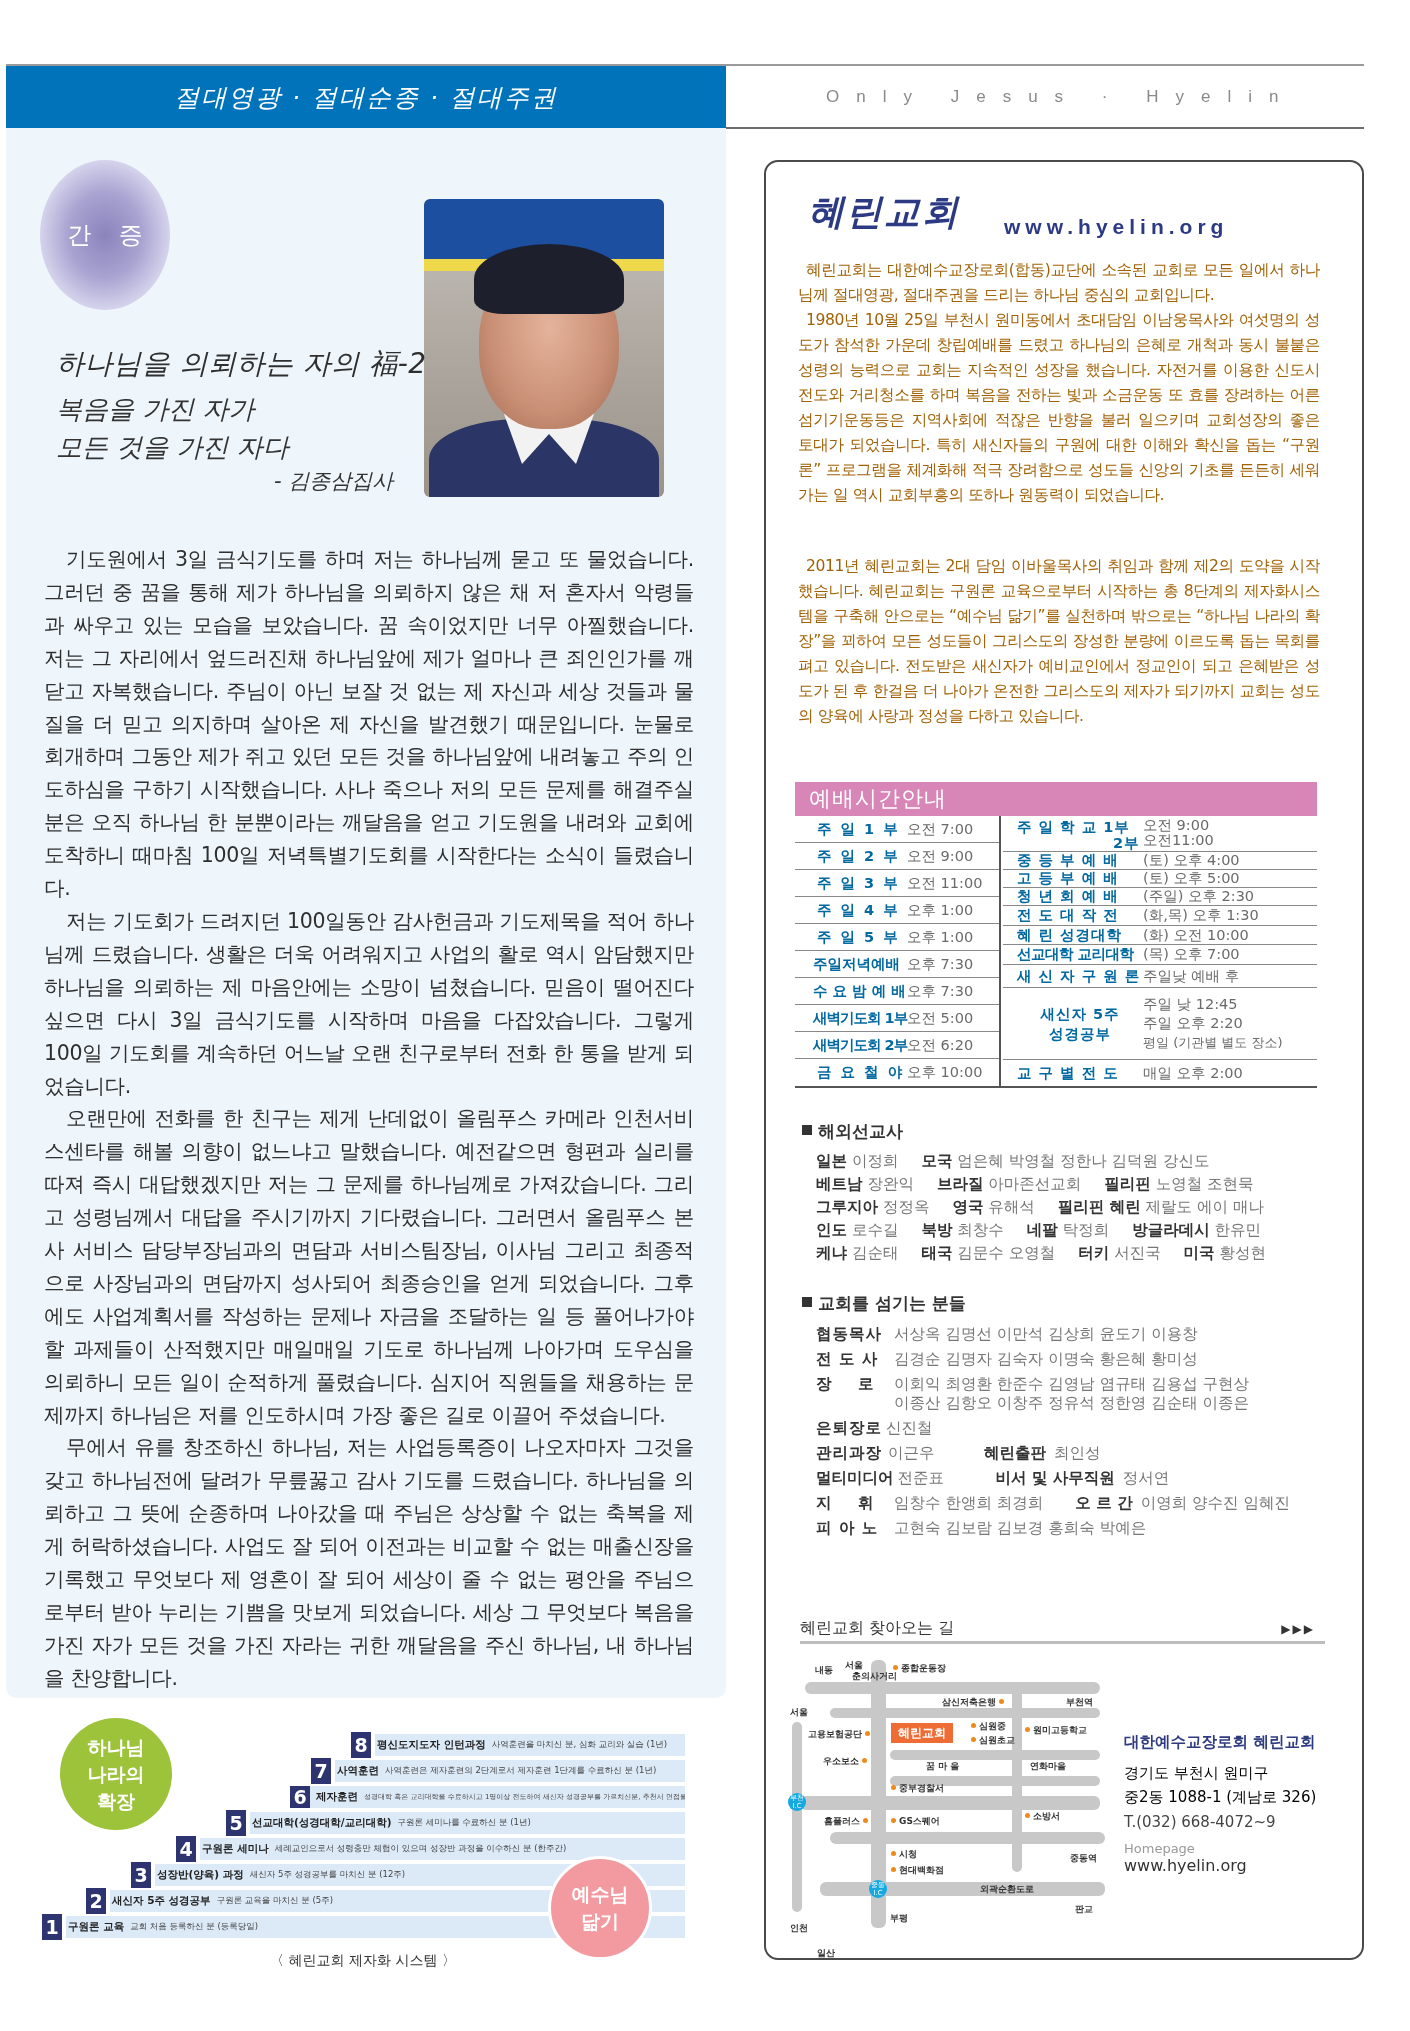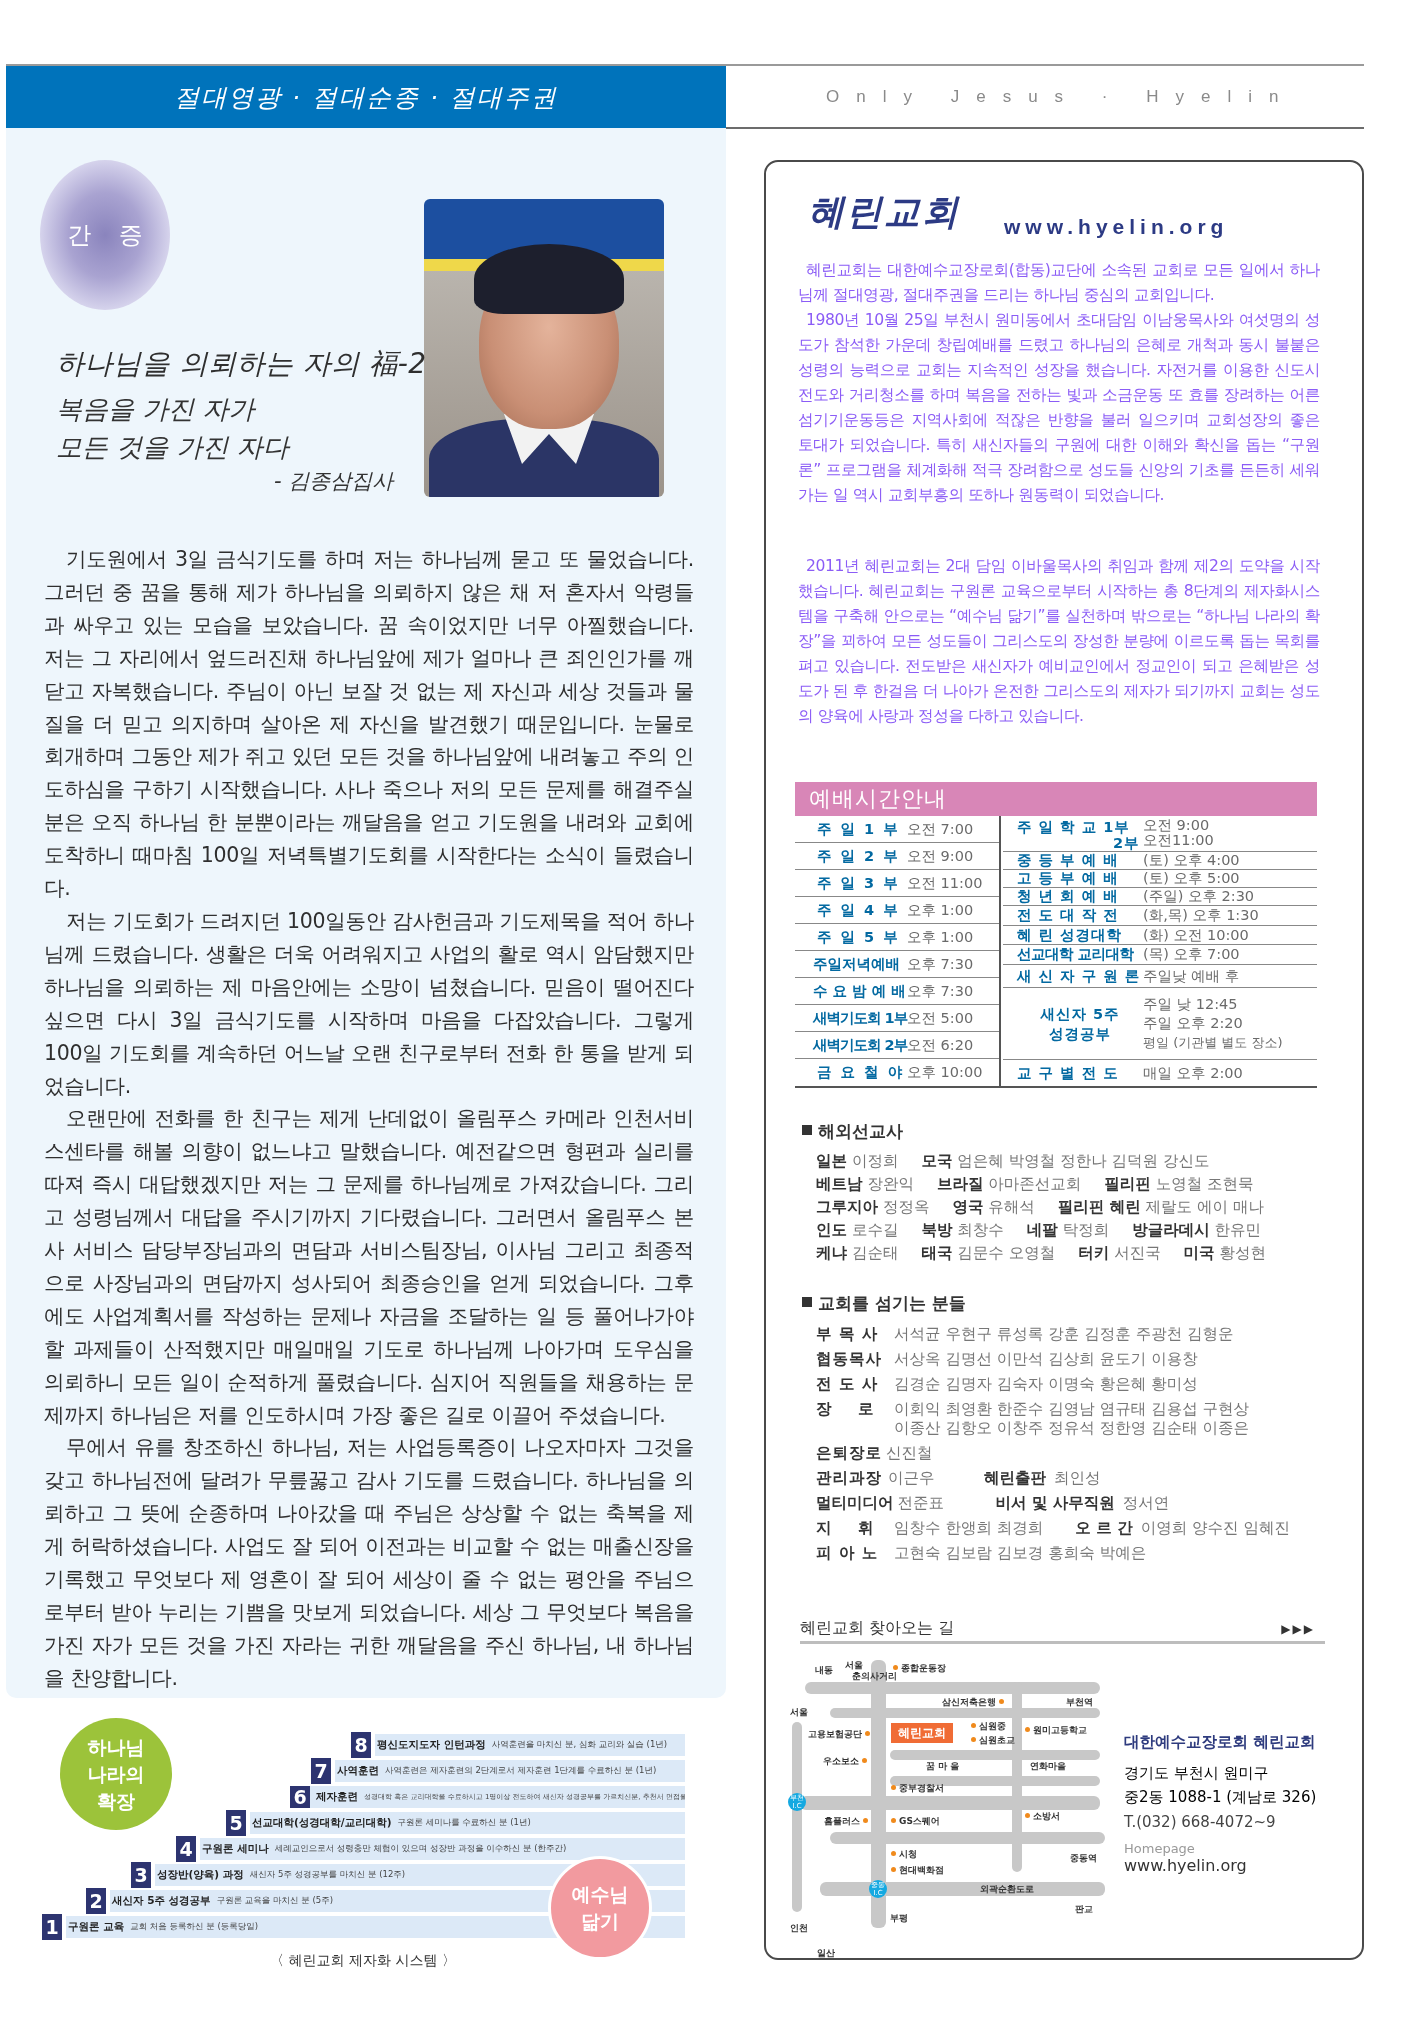--- a/index.html
+++ b/index.html
@@ -44,21 +44,21 @@
   .step .num { width: 20px; height: 26px; background: #2d3470; color: #fff; font-weight: bold; font-size: 19px; display: flex;
     align-items: center; justify-content: center; margin-left: -24px; margin-right: 6px; flex-shrink: 0; }
   .step .name { font-size: 10.5px; font-weight: bold; color: #222; white-space: nowrap; margin-right: 6px; }
   .step .desc { font-size: 8.5px; color: #444; white-space: nowrap; }
   .stair-caption { position: absolute; left: 0; top: 1952px; width: 726px; text-align: center; font-size: 14px; color: #333; }
 
   
   .card { position: absolute; left: 764px; top: 160px; width: 600px; height: 1800px; border: 2px solid #4a4a4a; border-radius: 14px; background: #fff; }
   .logo { position: absolute; left: 808px; top: 188px; font-size: 36px; color: #2c3a84; font-style: italic; font-weight: bold; letter-spacing: 2px; }
   .site { position: absolute; left: 1004px; top: 215px; font-size: 21px; color: #2c3a84; letter-spacing: 5px; font-family: "Liberation Sans", sans-serif; font-weight: bold; }
-  .intro { position: absolute; left: 798px; width: 522px; font-size: 15.6px; line-height: 25px; color: #8b5cf6; text-align: justify; letter-spacing: -0.4px; }
+  .intro { position: absolute; left: 798px; width: 522px; font-size: 15.6px; line-height: 25px; color: #a16207; text-align: justify; letter-spacing: -0.4px; }
   .intro p { text-indent: 8px; }
 
   .sched-head { position: absolute; left: 795px; top: 782px; width: 522px; height: 34px; background: #d886b7; color: #fff; font-size: 22px;
     padding-left: 14px; display: flex; align-items: center; letter-spacing: 1px; }
   .sched { position: absolute; left: 795px; top: 816px; width: 522px; height: 272px; border-bottom: 2px solid #555; }
   .sched .colL { position: absolute; left: 0; top: 0; width: 206px; height: 272px; border-right: 2px solid #555; }
   .sched .colR { position: absolute; left: 208px; top: 0; width: 314px; height: 272px; }
   .srow { position: absolute; left: 0; display: flex; align-items: center; border-bottom: 1px solid #888; width: 100%; }
   .srow .lbl { font-size: 14.5px; font-weight: bold; color: #0369a1; white-space: nowrap; }
   .srow .val { font-size: 14.5px; color: #6a6a6a; white-space: nowrap; }
@@ -334,24 +334,20 @@
     <b>태국</b> <span>김문수 오영철</span><span class="gap"></span>
     <b>터키</b> <span>서진국</span><span class="gap"></span>
     <b>미국</b> <span>황성현</span>
   </div>
 </div>
 
 <div class="sec-title" style="top:1292px;">
   <span class="sq"></span><span>교회를 섬기는 분들</span>
 </div>
 <div class="staff">
-  <div class="ln">
-      <span class="role">부 목 사</span>
-      <span>서석균 우현구 류성록 강훈 김정훈 주광천 김형운</span>
-    </div>
   <div class="ln">
       <span class="role">협동목사</span>
       <span>서상옥 김명선 이만석 김상희 윤도기 이용창</span>
     </div>
   <div class="ln">
       <span class="role">전 도 사</span>
       <span>김경순 김명자 김숙자 이명숙 황은혜 황미성</span>
     </div>
   <div class="ln" style="line-height:19px;margin-top:3px;">
       <span class="role" style="white-space:pre;">장    로</span>

